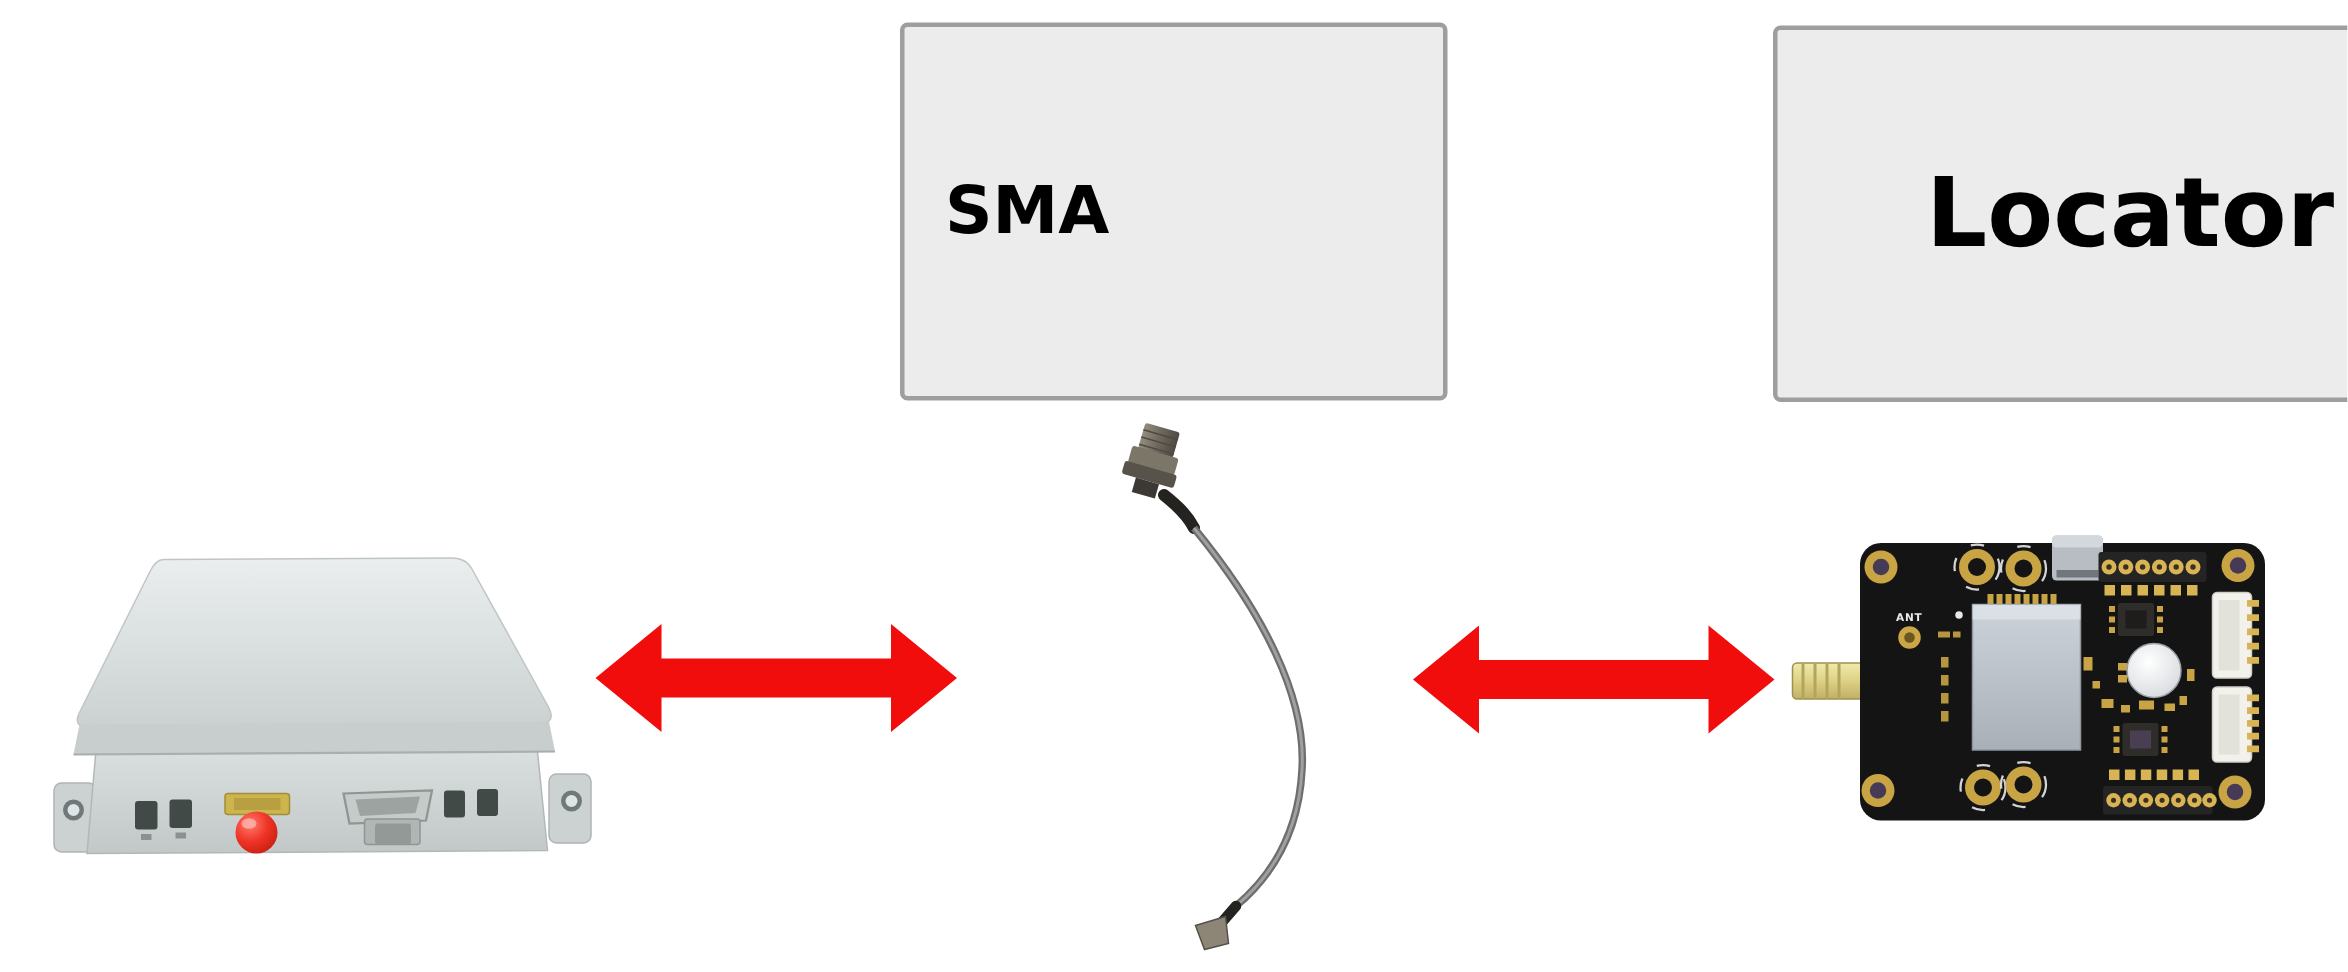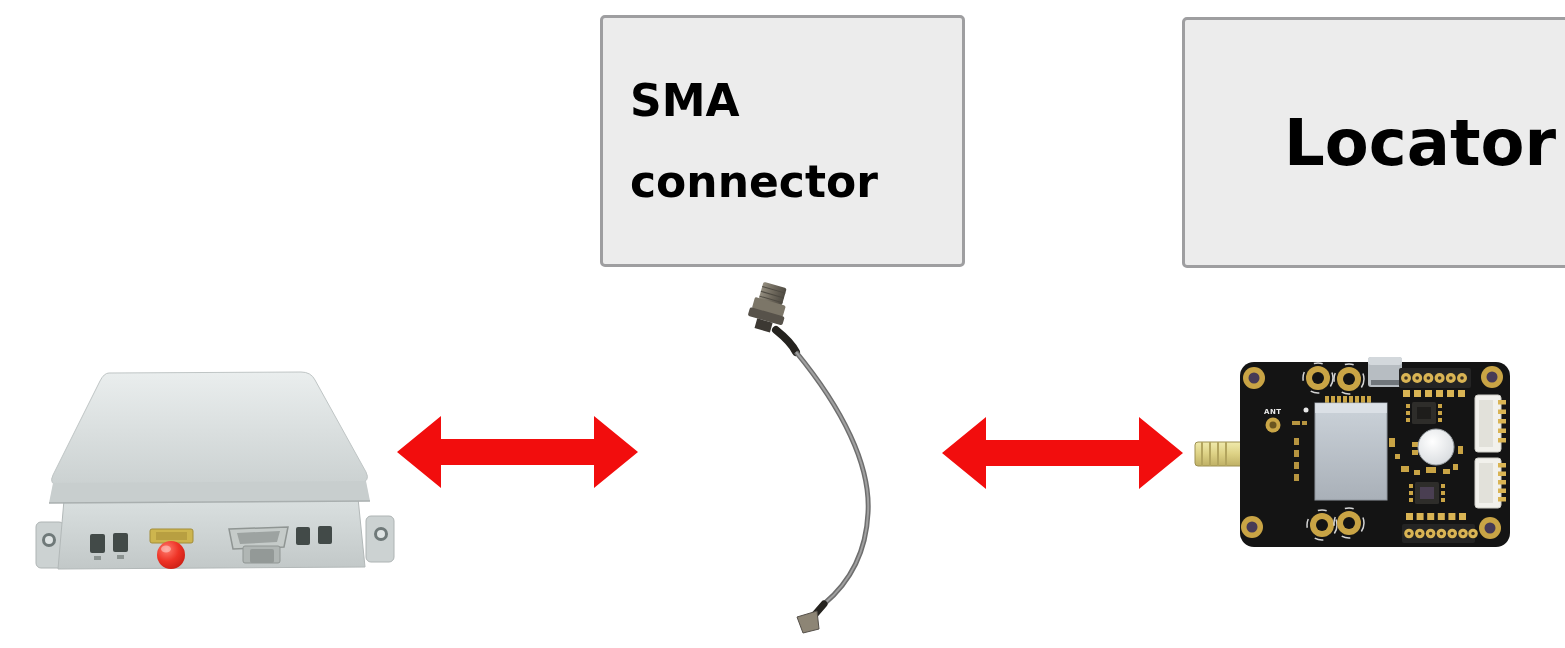--- a/index.html
+++ b/index.html
@@ -27,21 +27,20 @@
   #locator-photo  { left:1190px; top:330px; }
 </style>
 </head>
 <body>
 
 <div class="stage">
 
 
   <div id="sma-box" class="label-box">
     <span>SMA</span>
-    <span>connector</span>
   </div>
 
   <div id="locator-box" class="label-box centered">
     <span>Locator</span>
   </div>
 
   <svg id="arrow-left" class="abs" width="245" height="80" viewBox="0 0 245 80">
     <polygon points="2,40 46,4 46,27 199,27 199,4 243,40 199,76 199,53 46,53 46,76" fill="#f20d0d"></polygon>
   </svg>
 

